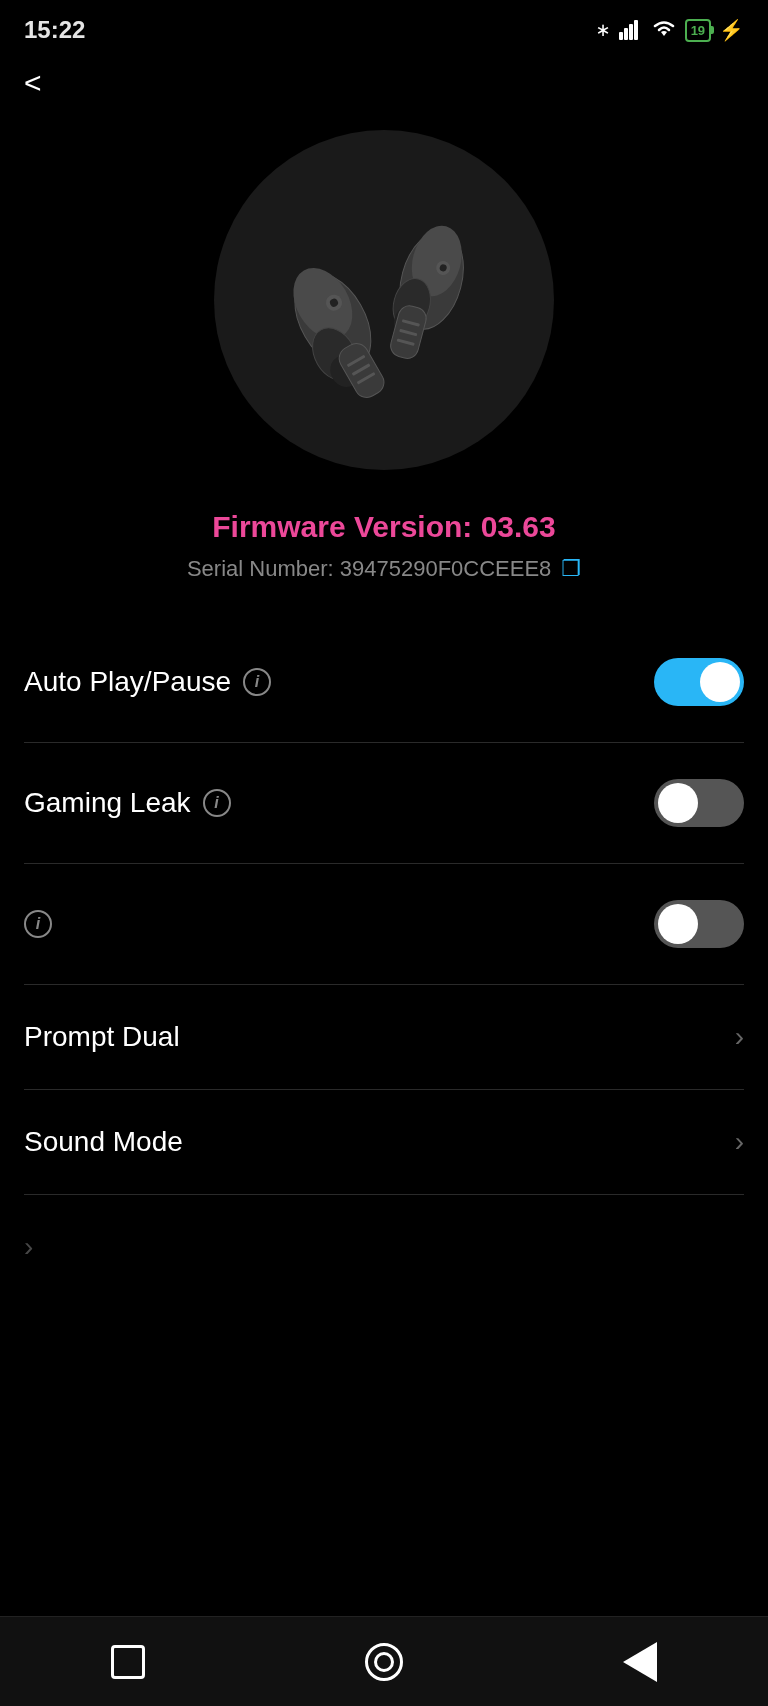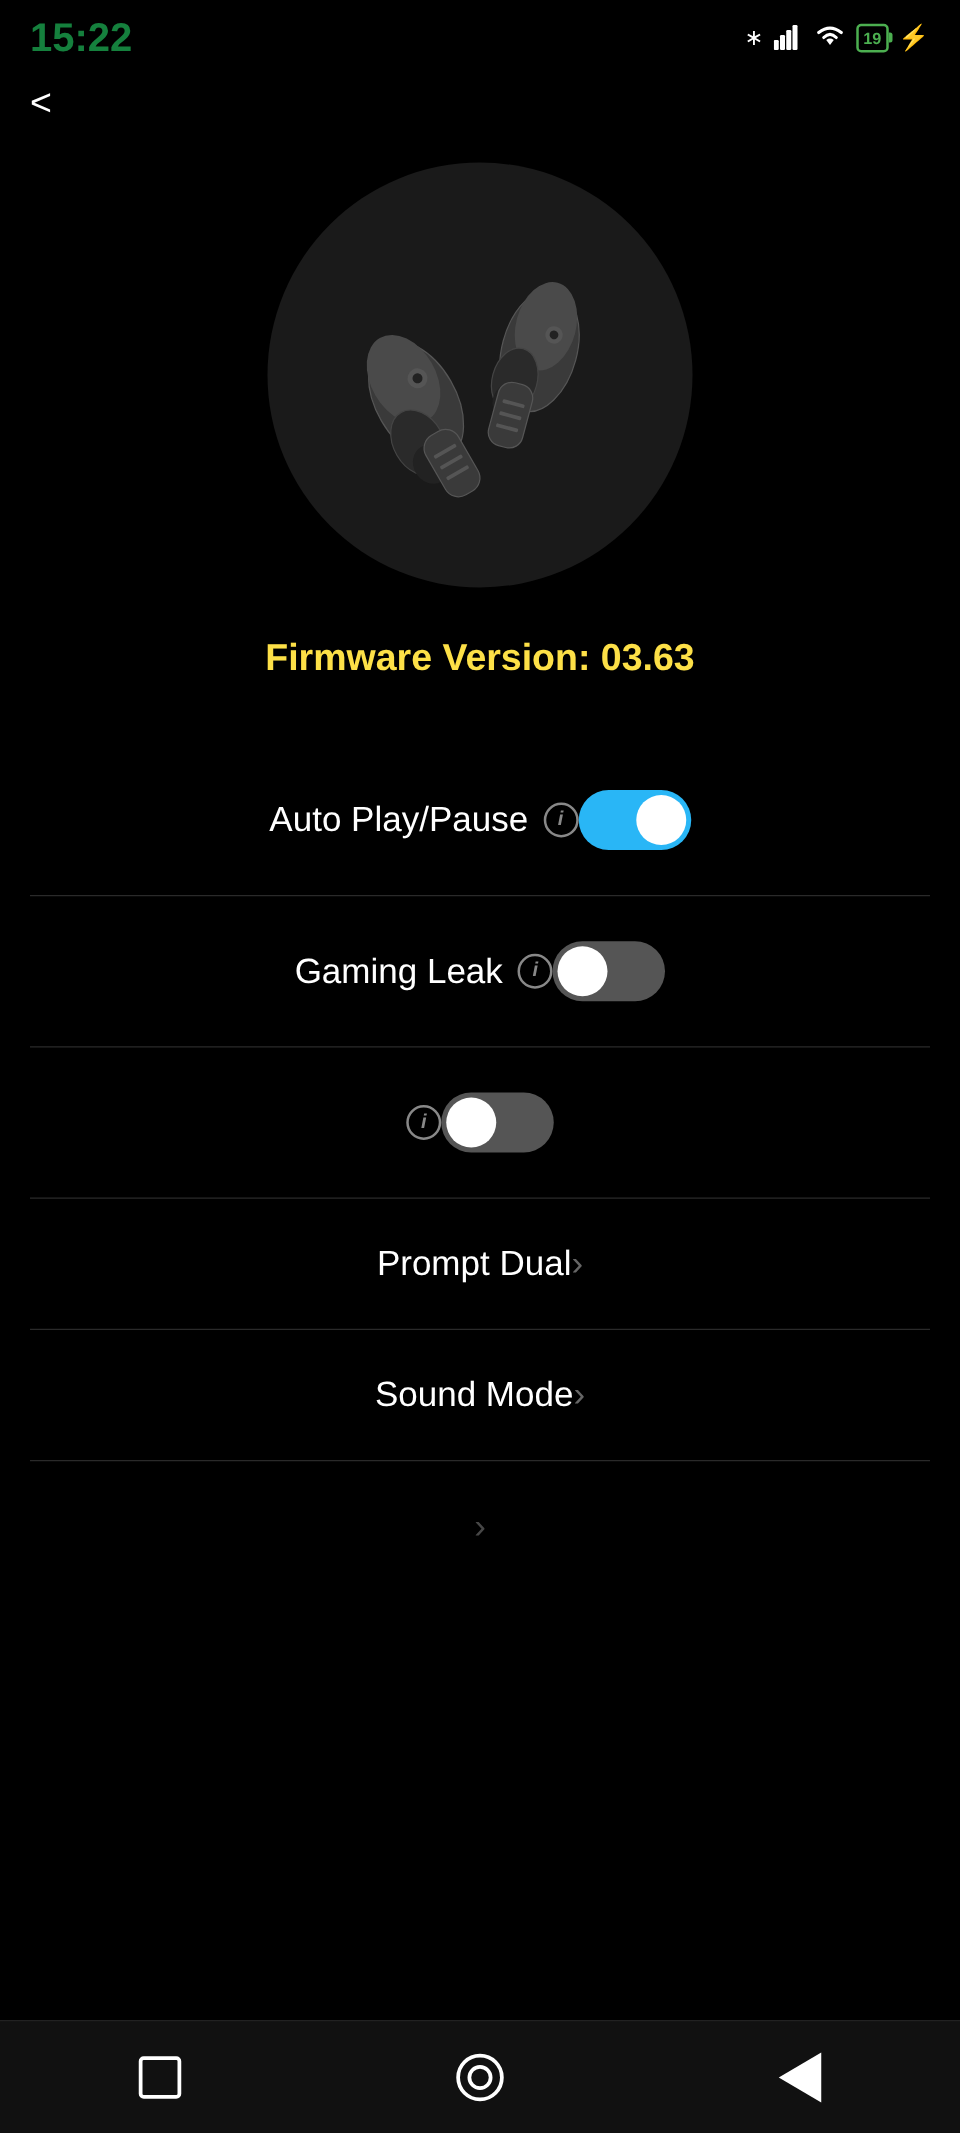--- a/index.html
+++ b/index.html
@@ -16,23 +16,23 @@
 
     
     .status-bar {
       display: flex;
       justify-content: space-between;
       align-items: center;
       padding: 12px 24px 8px;
       height: 56px;
     }
     .status-time {
-      font-size: 32px;
+      font-size: 24px;
       font-weight: 600;
-      color: #15803d;
+      color: #e5e5e5;
     }
     .status-icons {
       display: flex;
       align-items: center;
       gap: 8px;
     }
     .status-icon {
       font-size: 18px;
       color: #fff;
     }
@@ -94,21 +94,21 @@
     }
 
     
     .device-info {
       text-align: center;
       padding: 10px 24px 40px;
     }
     .firmware-version {
       font-size: 30px;
       font-weight: 700;
-      color: #fde047;
+      color: #ec4899;
       margin-bottom: 12px;
     }
     .serial-number {
       font-size: 22px;
       color: #888;
       display: flex;
       align-items: center;
       justify-content: center;
       gap: 10px;
     }
@@ -118,21 +118,21 @@
       cursor: pointer;
     }
 
     
     .settings-list {
       padding: 0 24px;
     }
     .settings-item {
       display: flex;
       align-items: center;
-      justify-content: center;
+      justify-content: space-between;
       padding: 36px 0;
       border-bottom: 1px solid #2a2a2a;
       cursor: pointer;
     }
     .settings-item:last-child {
       border-bottom: none;
     }
     .settings-item-left {
       display: flex;
       align-items: center;
@@ -322,20 +322,24 @@
         <rect x="167" y="175" width="18" height="3" rx="1" fill="#555"></rect>
         <rect x="167" y="185" width="18" height="3" rx="1" fill="#555"></rect>
       </g>
     </svg>
   </div>
 </div>
 
 
 <div class="device-info">
   <div class="firmware-version">Firmware Version: 03.63</div>
+  <div class="serial-number">
+    <span>Serial Number: 39475290F0CCEEE8</span>
+    <span class="copy-icon">❐</span>
+  </div>
 </div>
 
 
 <div class="settings-list">
 
   <div class="settings-item">
     <div class="settings-item-left">
       <span class="settings-label">Auto Play/Pause</span>
       <div class="info-circle">i</div>
     </div>

